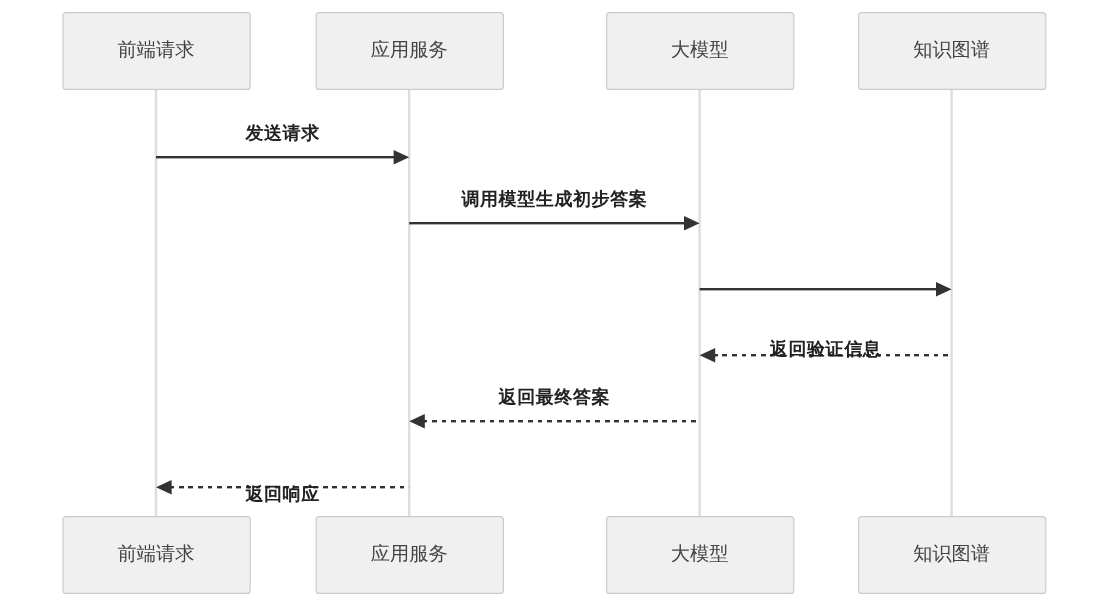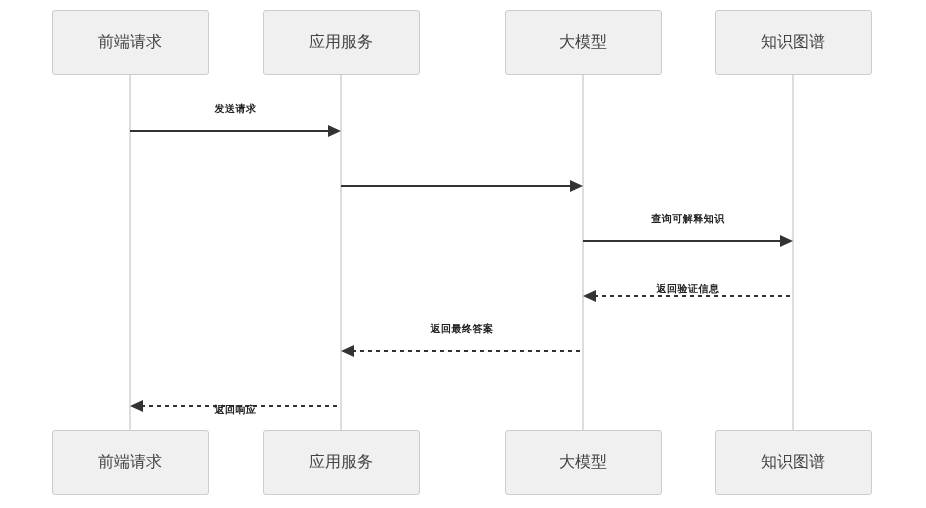--- a/index.html
+++ b/index.html
@@ -53,21 +53,21 @@
     width: 0;
     height: 0;
     border-top: 6px solid transparent;
     border-bottom: 6px solid transparent;
   }
   .arrowhead.right { border-left: 13px solid var(--arrow, #333333); }
   .arrowhead.left  { border-right: 13px solid var(--arrow, #333333); }
   .message-label {
     position: absolute;
     transform: translateX(-50%);
-    font-size: 10px;
+    font-size: 15px;
     font-weight: bold;
     color: var(--label-text, #222222);
     white-space: nowrap;
     letter-spacing: 0.5px;
   }
 </style>
 </head>
 <body>
 
 <div id="canvas" style="--bg: #ffffff; --box-fill: #f0f0f0; --box-border: #cccccc; --box-text: #444444; --lifeline: #dddddd; --arrow: #333333; --label-text: #222222;">
@@ -81,23 +81,23 @@
     <div class="participant-box" style="left: 504.5px; top: 10px;">大模型</div>
     <div class="participant-box" style="left: 504.5px; top: 430px;">大模型</div>
     <div class="lifeline" style="left: 792px; top: 75px; height: 355px;"></div>
     <div class="participant-box" style="left: 714.5px; top: 10px;">知识图谱</div>
     <div class="participant-box" style="left: 714.5px; top: 430px;">知识图谱</div>
     <div class="message-line solid" style="top: 130px; left: 130px; width: 200px;"></div>
     <div class="arrowhead right" style="top: 125px; left: 328px;"></div>
     <div class="message-label" style="left: 235.5px; top: 102px;">发送请求</div>
     <div class="message-line solid" style="top: 185px; left: 341px; width: 231px;"></div>
     <div class="arrowhead right" style="top: 180px; left: 570px;"></div>
+    <div class="message-label" style="left: 462px; top: 157px;">调用模型生成初步答案</div>
     <div class="message-line solid" style="top: 240px; left: 583px; width: 199px;"></div>
     <div class="arrowhead right" style="top: 235px; left: 780px;"></div>
-    <div class="message-label" style="left: 688px; top: 212px;">查询可解释知识</div>
     <div class="message-line dashed" style="top: 295px; left: 594px; width: 199px;"></div>
     <div class="arrowhead left" style="top: 290px; left: 583px;"></div>
     <div class="message-label" style="left: 688px; top: 282px;">返回验证信息</div>
     <div class="message-line dashed" style="top: 350px; left: 352px; width: 231px;"></div>
     <div class="arrowhead left" style="top: 345px; left: 341px;"></div>
     <div class="message-label" style="left: 462px; top: 322px;">返回最终答案</div>
     <div class="message-line dashed" style="top: 405px; left: 141px; width: 200px;"></div>
     <div class="arrowhead left" style="top: 400px; left: 130px;"></div>
     <div class="message-label" style="left: 235.5px; top: 377px; margin-top: 26px;">返回响应</div>
   </div>

